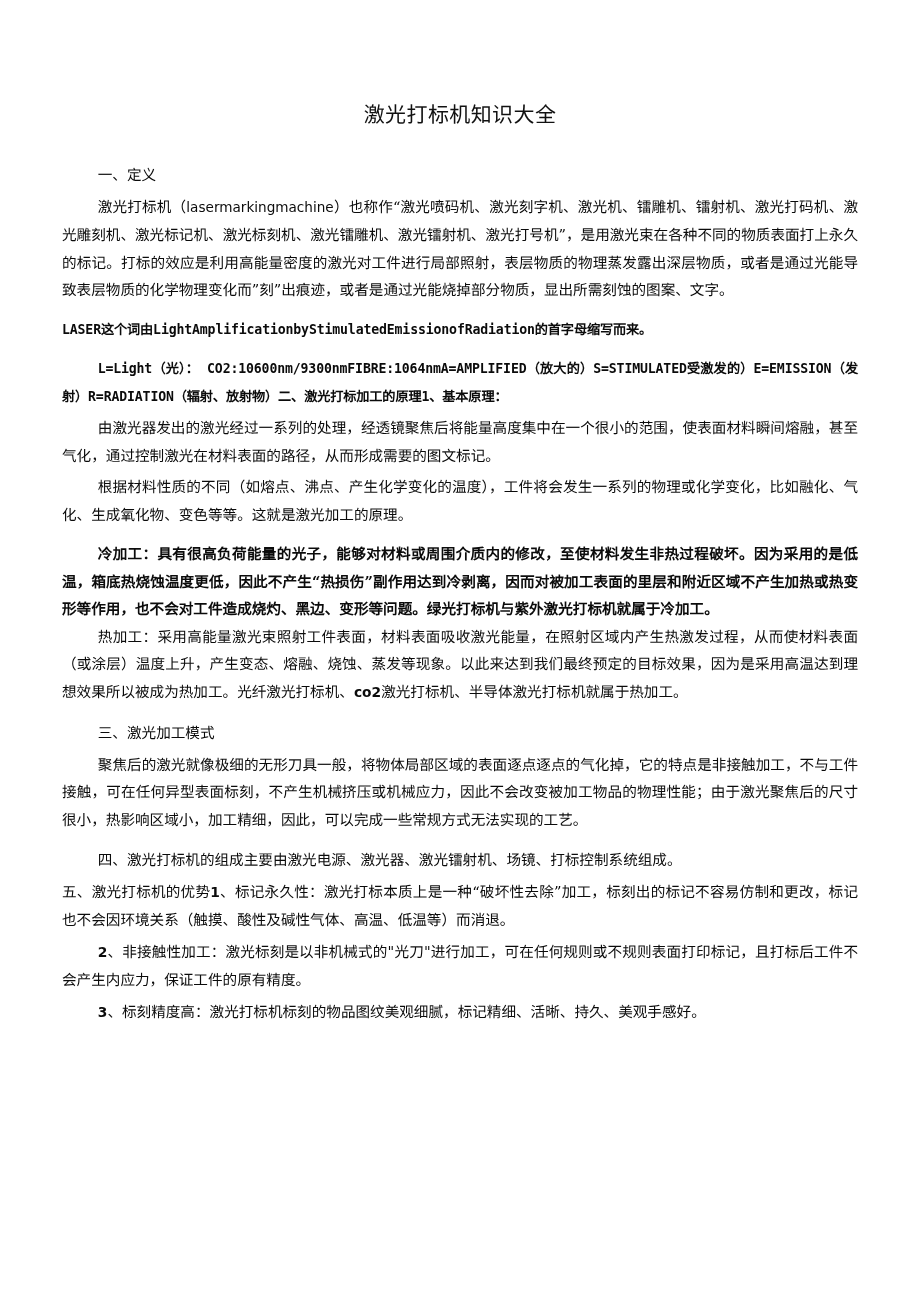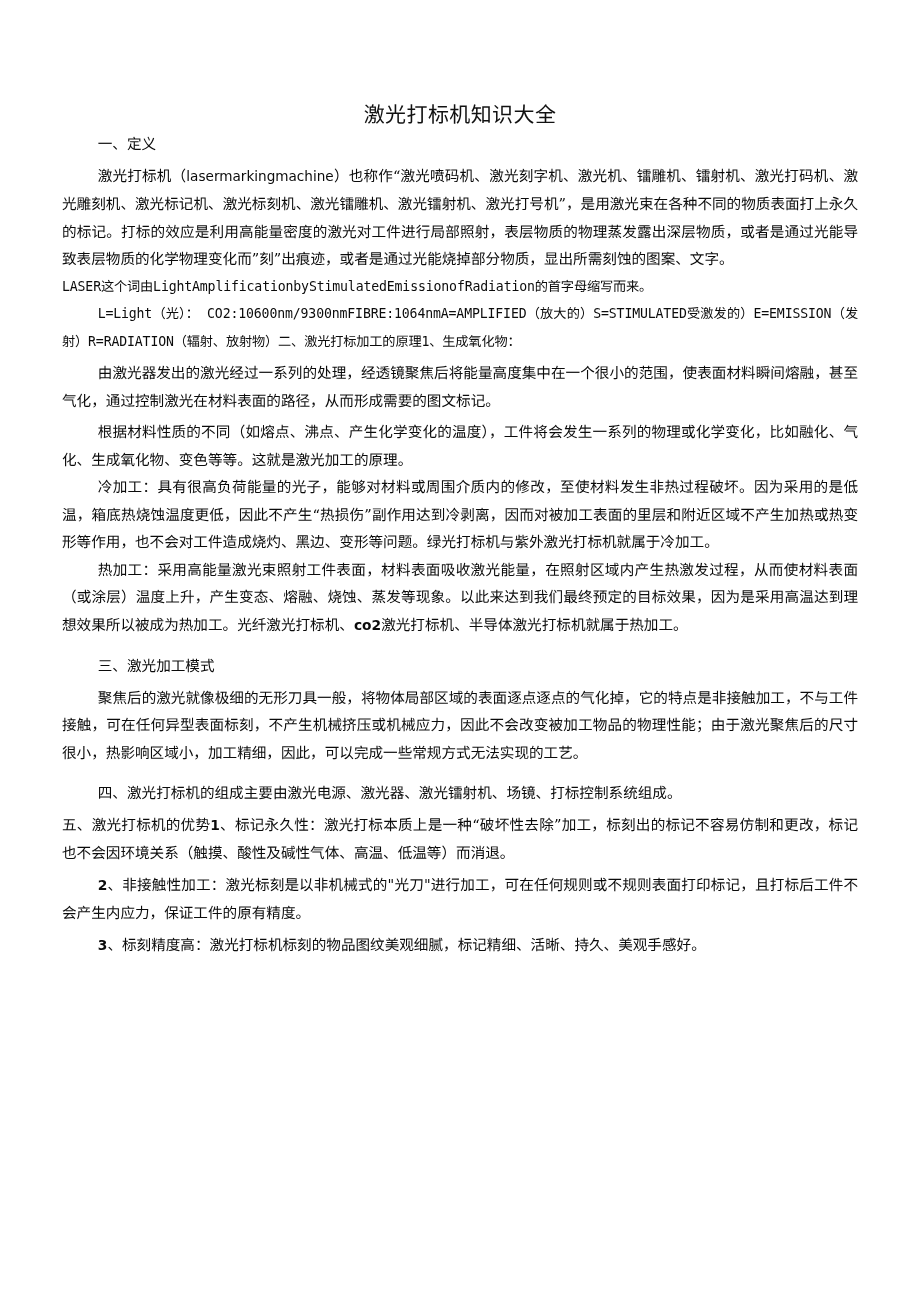--- a/index.html
+++ b/index.html
@@ -56,24 +56,24 @@
   }
   .indent2 {
     text-indent: 2.45em;
   }
   .indent-sec {
     text-indent: 2.45em;
   }
   .noindent {
     text-indent: 0;
   }
-  .gap-s  { margin-top: 0; }
+  .gap-s  { margin-top: 12px; font-weight: bold; }
   .gap-m  { margin-top: 4px; }
   .gap-l  { margin-top: 13px; }
-  .gap-xl { }
+  .gap-xl { margin-top: 31px; }
 
   
   .mono {
     font-family: "DejaVu Sans Mono", "Liberation Mono", monospace;
     font-size: 13.2px;
     line-height: 27.5px;
     letter-spacing: -0.15px;
   }
   .mono.indent2 { text-indent: 2.7em; }
 
@@ -100,21 +100,21 @@
   <div class="content">
 
     <h1 class="doc-title">激光打标机知识大全</h1>
 
     <p class="blk indent-sec gap-xl">一、定义</p>
 
     <p class="blk indent2 gap-m"><span>激光打标机（</span><span class="sans-inline">lasermarkingmachine</span><span>）也称作“激光喷码机、激光刻字机、激光机、镭雕机、镭射机、激光打码机、激光雕刻机、激光标记机、激光标刻机、激光镭雕机、激光镭射机、激光打号机”，是用激光束在各种不同的物质表面打上永久的标记。打标的效应是利用高能量密度的激光对工件进行局部照射，表层物质的物理蒸发露出深层物质，或者是通过光能导致表层物质的化学物理变化而”刻”出痕迹，或者是通过光能烧掉部分物质，显出所需刻蚀的图案、文字。</span></p>
 
     <p class="blk mono noindent gap-s">LASER这个词由LightAmplificationbyStimulatedEmissionofRadiation的首字母缩写而来。</p>
 
-    <p class="blk mono indent2 gap-s">L=Light（光）： CO2:10600nm/9300nmFIBRE:1064nmA=AMPLIFIED（放大的）S=STIMULATED受激发的）E=EMISSION（发射）R=RADIATION（辐射、放射物）二、激光打标加工的原理1、生成氧化物：</p>
+    <p class="blk mono indent2 gap-s">L=Light（光）： CO2:10600nm/9300nmFIBRE:1064nmA=AMPLIFIED（放大的）S=STIMULATED受激发的）E=EMISSION（发射）R=RADIATION（辐射、放射物）二、激光打标加工的原理1、基本原理：</p>
 
     <p class="blk indent2 gap-m">由激光器发出的激光经过一系列的处理，经透镜聚焦后将能量高度集中在一个很小的范围，使表面材料瞬间熔融，甚至气化，通过控制激光在材料表面的路径，从而形成需要的图文标记。</p>
 
     <p class="blk indent2 gap-m">根据材料性质的不同（如熔点、沸点、产生化学变化的温度），工件将会发生一系列的物理或化学变化，比如融化、气化、生成氧化物、变色等等。这就是激光加工的原理。</p>
 
 
     <p class="blk indent2 gap-s">冷加工：具有很高负荷能量的光子，能够对材料或周围介质内的修改，至使材料发生非热过程破坏。因为采用的是低温，箱底热烧蚀温度更低，因此不产生“热损伤”副作用达到冷剥离，因而对被加工表面的里层和附近区域不产生加热或热变形等作用，也不会对工件造成烧灼、黑边、变形等问题。绿光打标机与紫外激光打标机就属于冷加工。</p>
 
     <p class="blk indent2"><span>热加工：采用高能量激光束照射工件表面，材料表面吸收激光能量，在照射区域内产生热激发过程，从而使材料表面（或涂层）温度上升，产生变态、熔融、烧蚀、蒸发等现象。以此来达到我们最终预定的目标效果，因为是采用高温达到理想效果所以被成为热加工。光纤激光打标机、</span><span class="sans-bold">co2</span><span>激光打标机、半导体激光打标机就属于热加工。</span></p>
 

